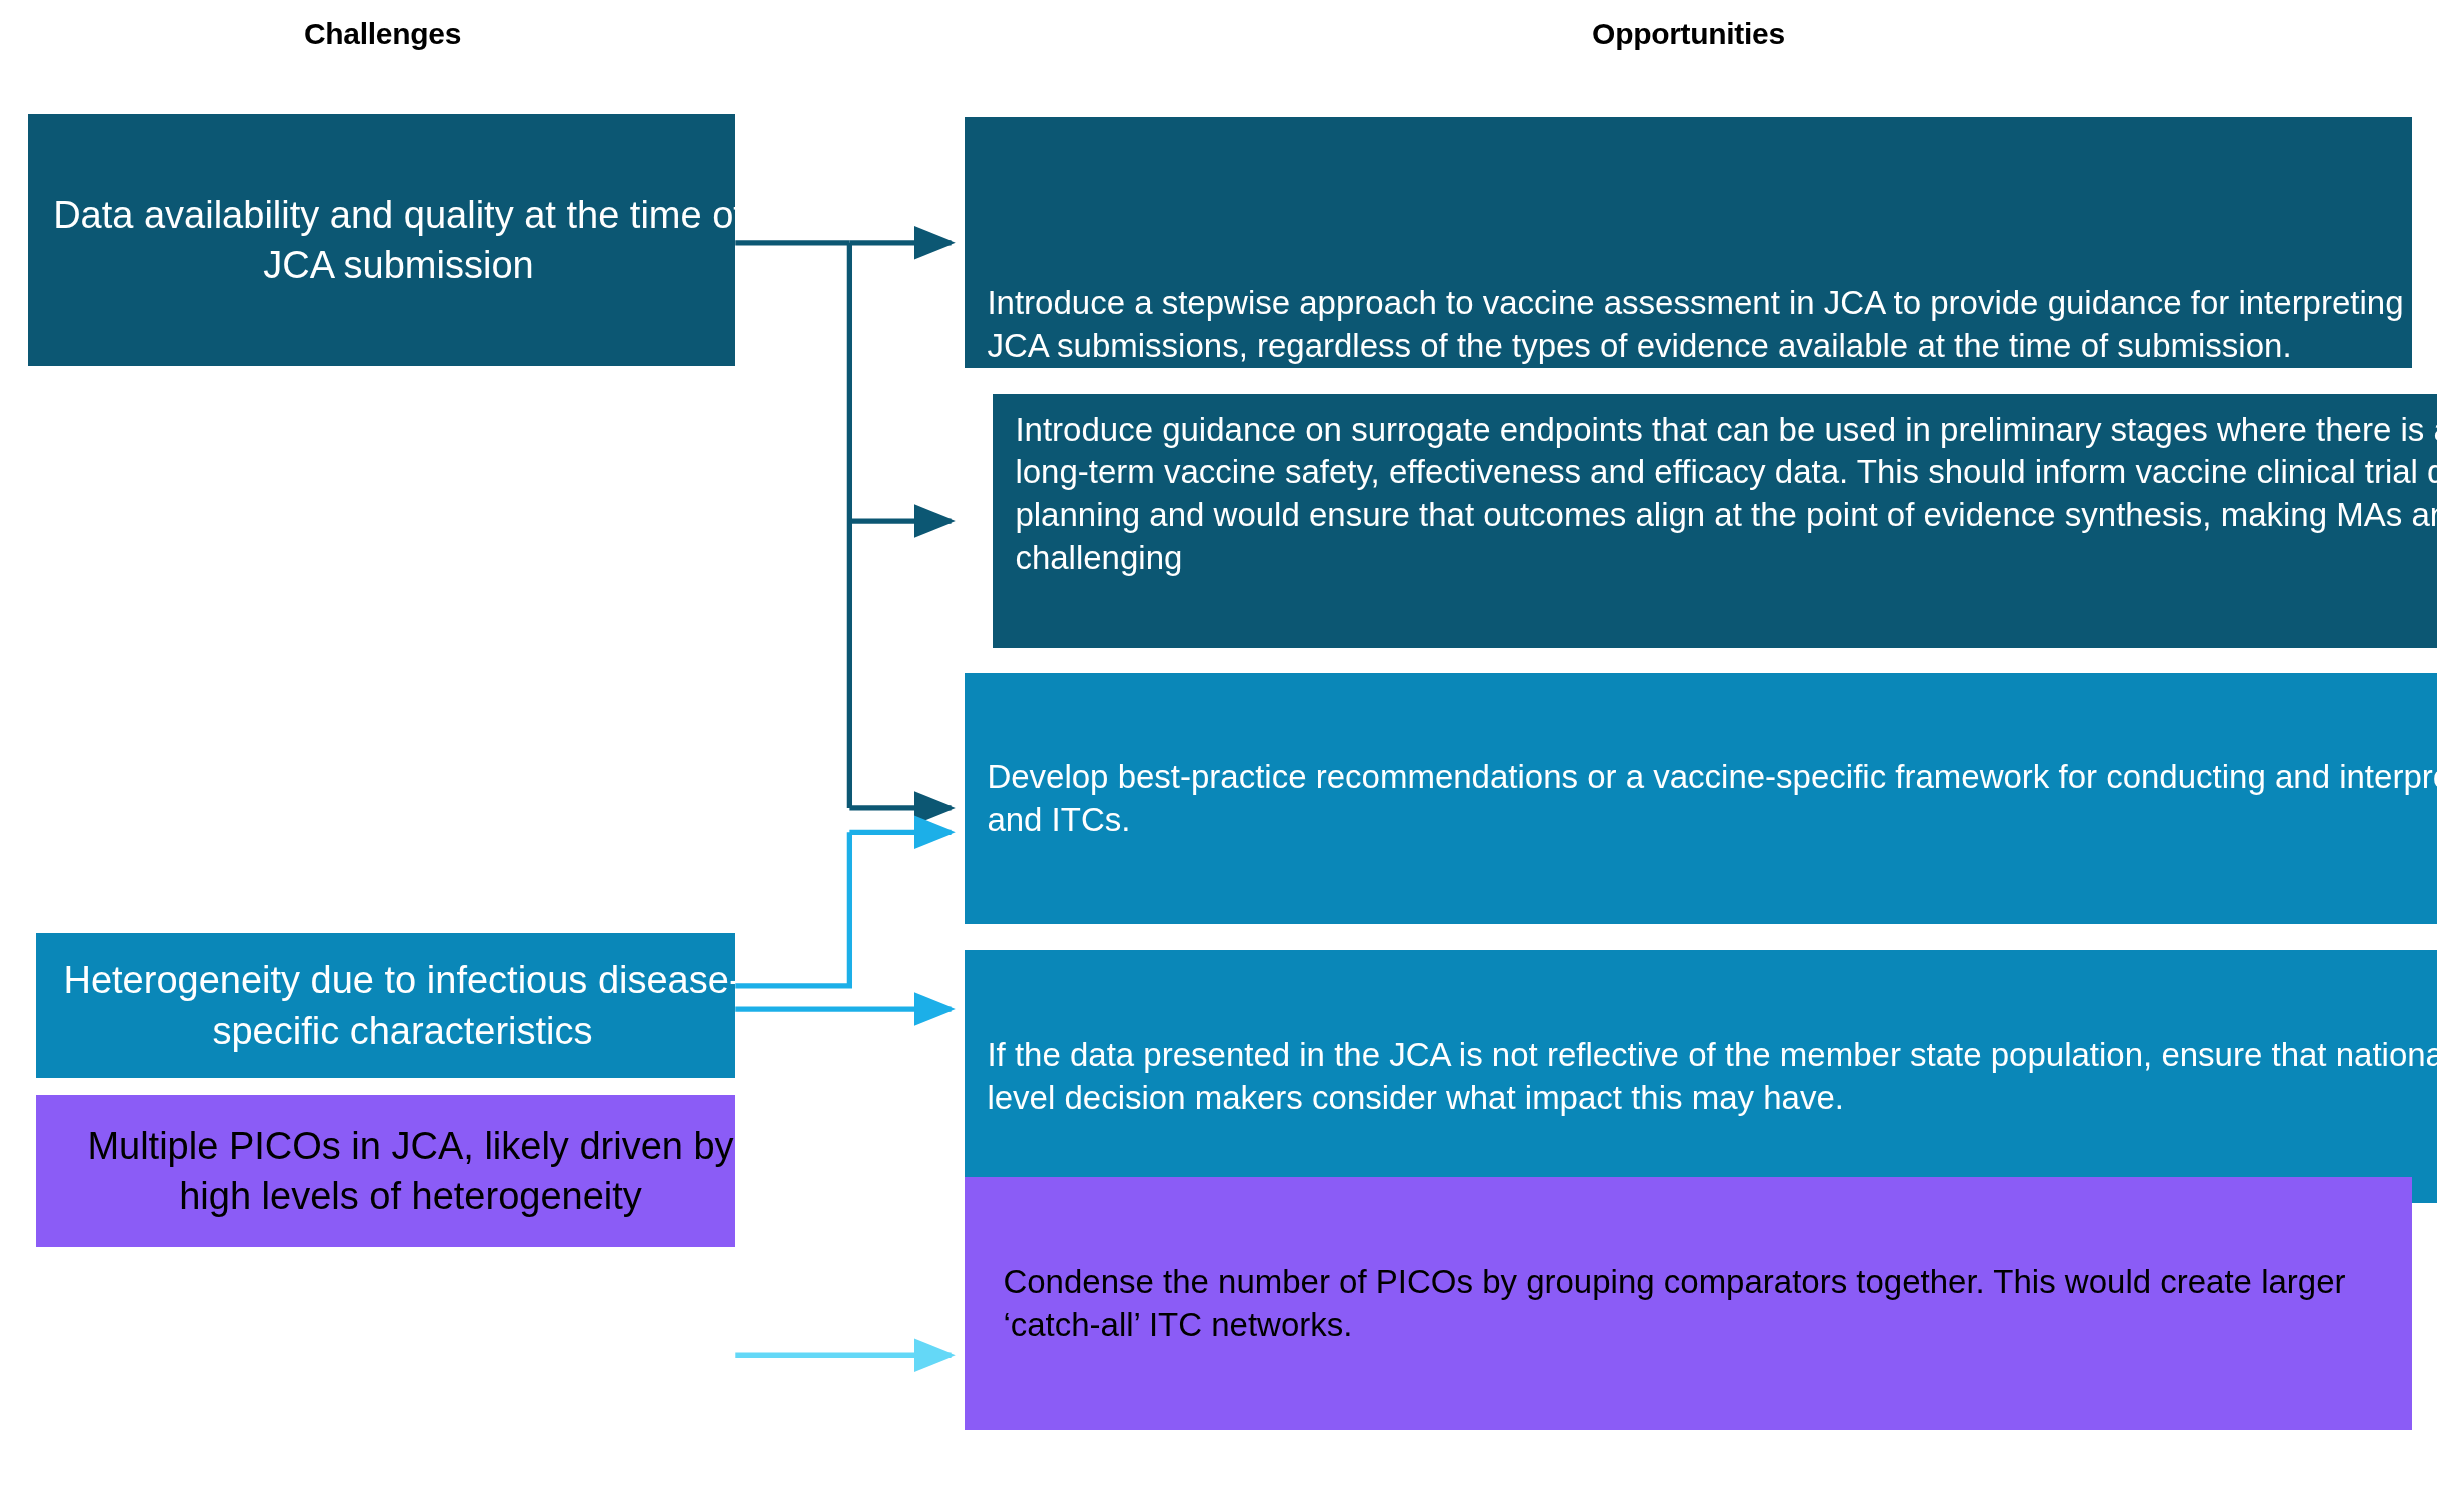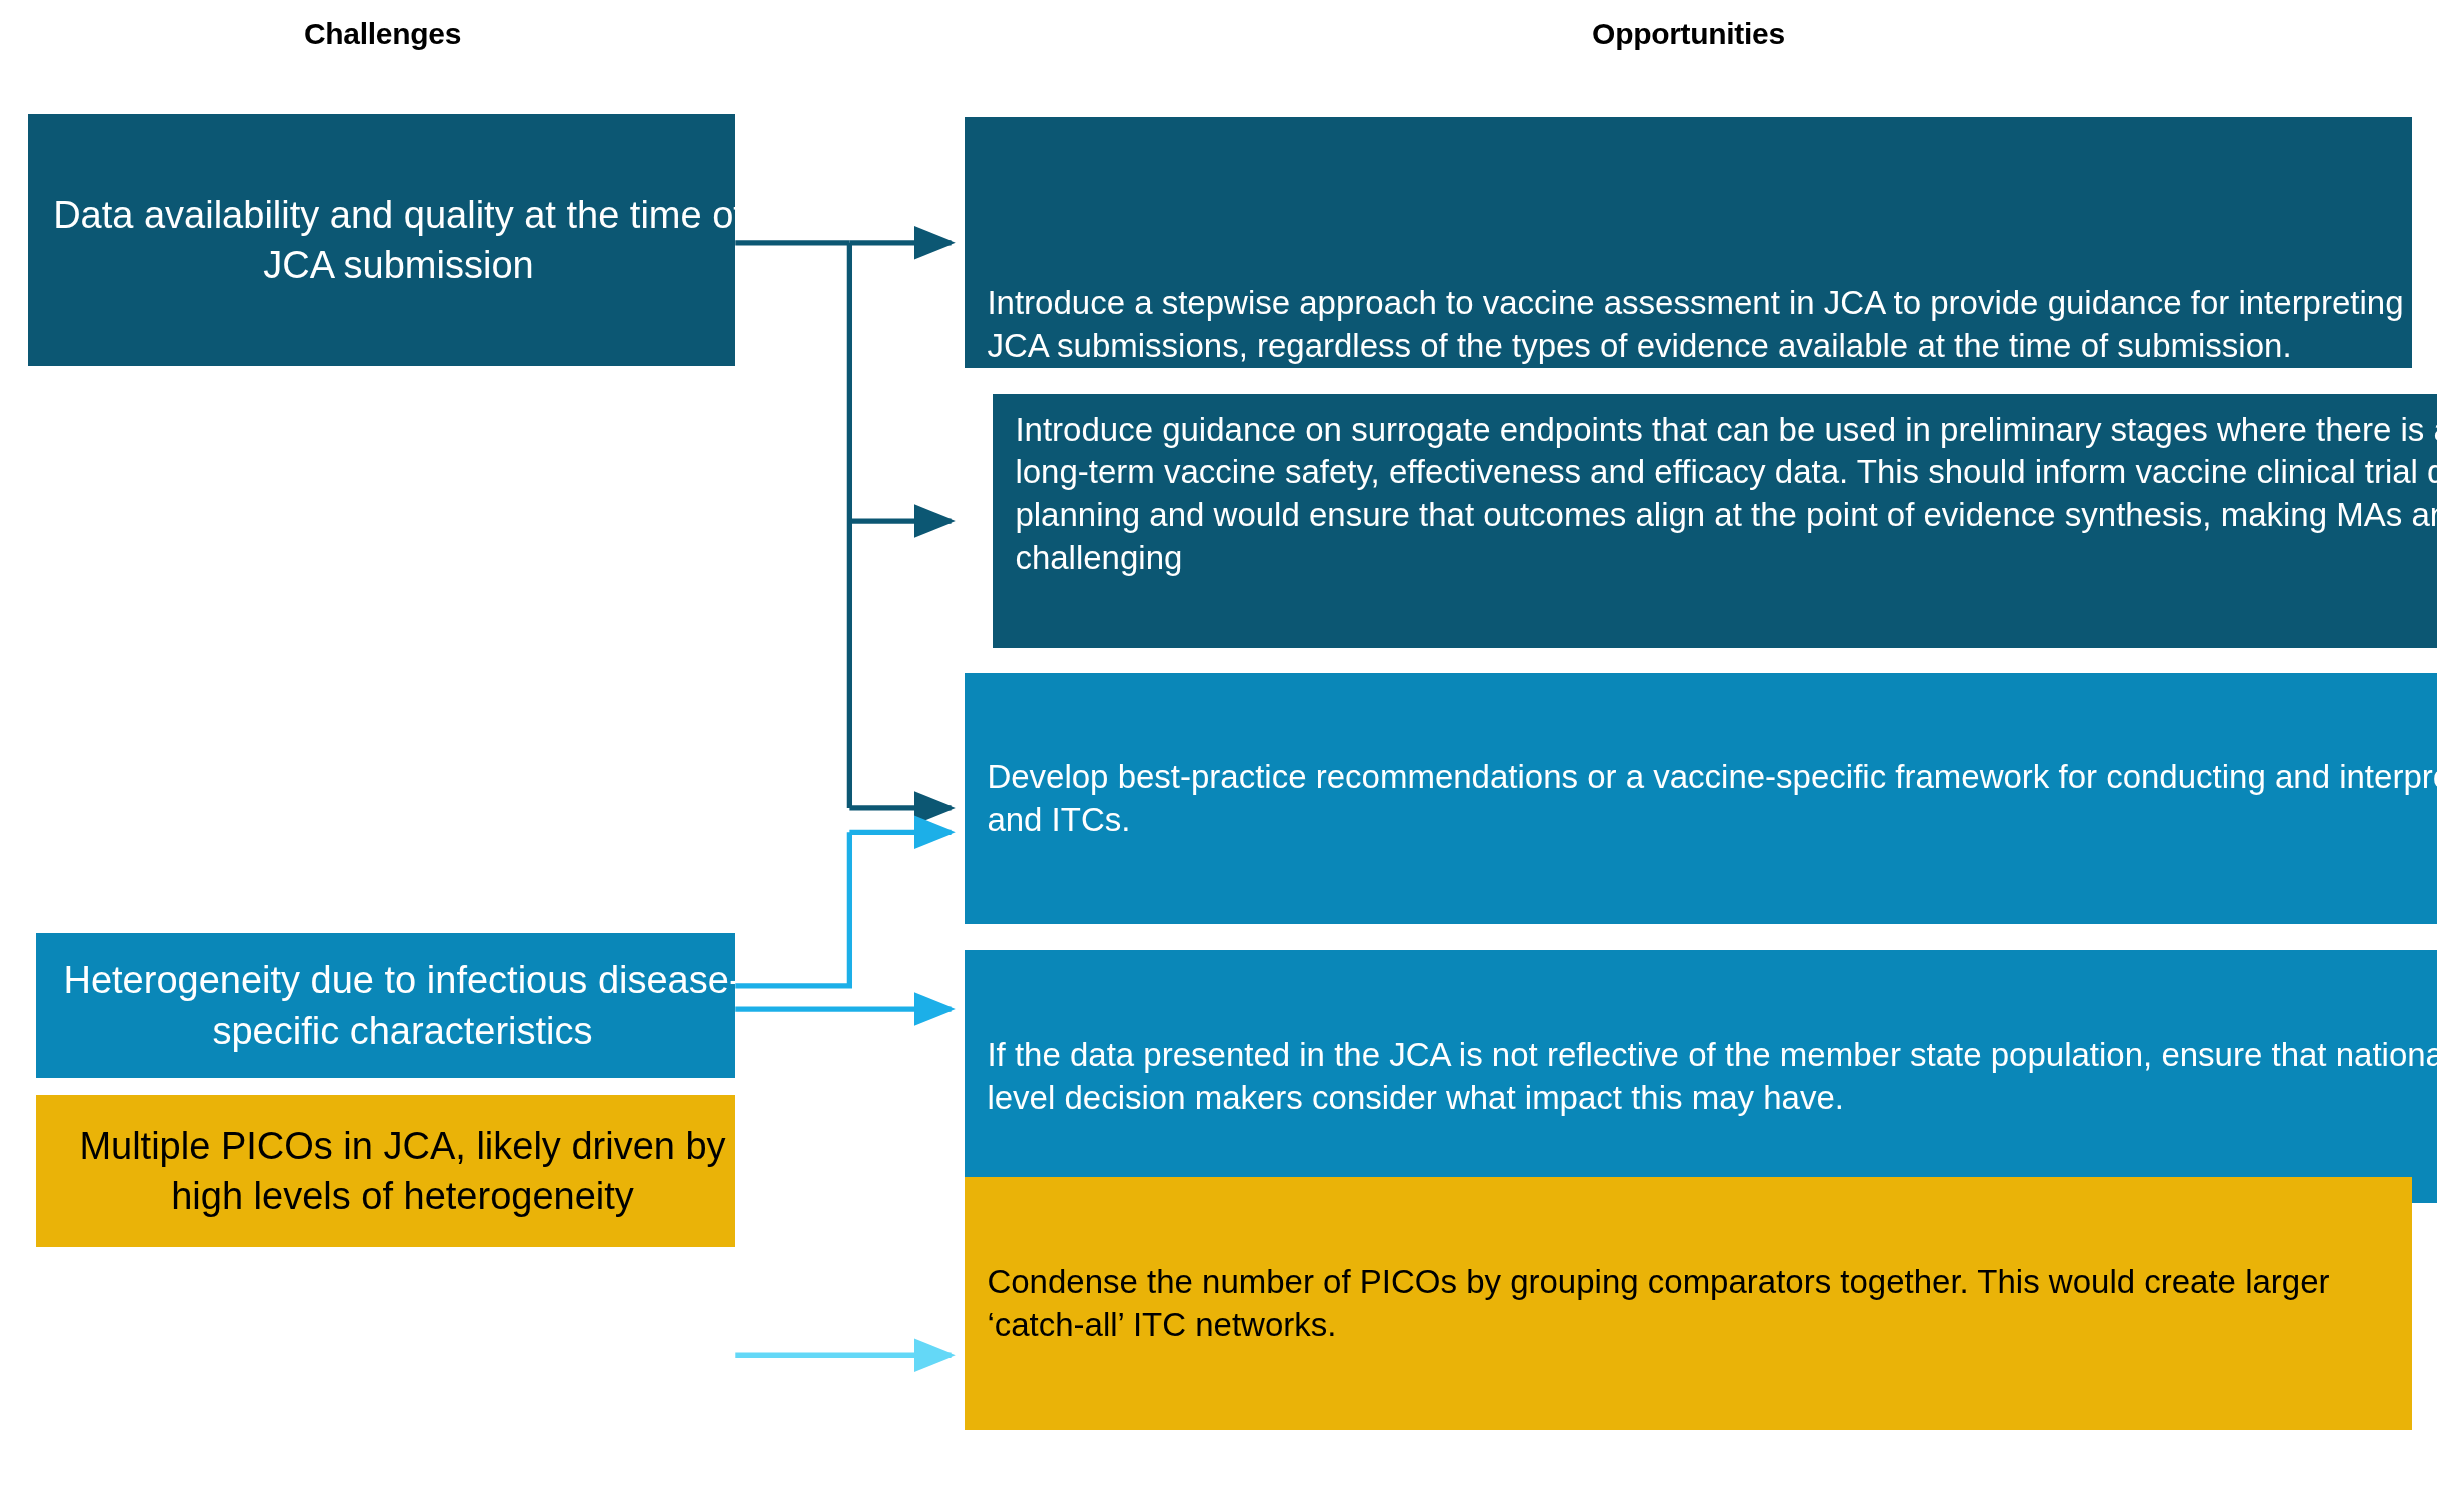--- a/index.html
+++ b/index.html
@@ -52,21 +52,21 @@
   
   .opportunity .txt {
     text-align: left;
     font-size: 33px;
     line-height: 1.30;
     padding: 0 22.4px;
   }
 
   .fill-dark   { background: #0C5773; }
   .fill-mid    { background: #0A87B8; }
-  .fill-light  { background: #eab308; }
+  .fill-light  { background: #8b5cf6; padding-left: 16px; }
 
   .text-white  { color: #FFFFFF; }
   .text-black  { color: #000000; }
 
   
   #connectors {
     position: absolute;
     left: 0; top: 0;
     width: 2438px;
     height: 1509px;

